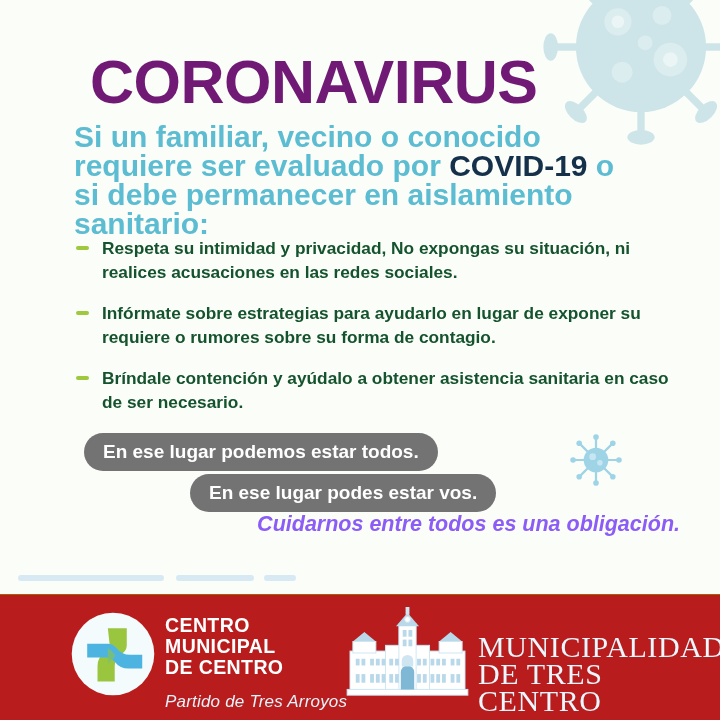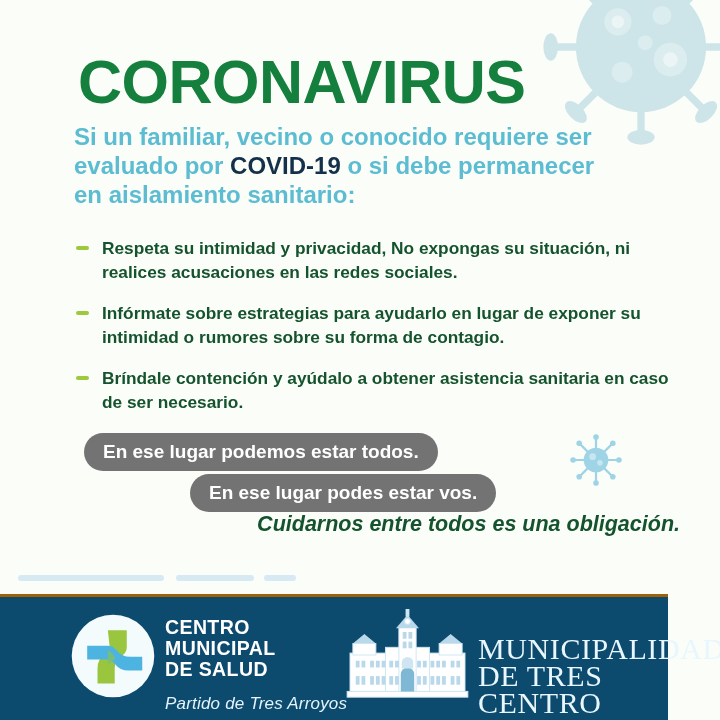--- a/index.html
+++ b/index.html
@@ -37,34 +37,34 @@
     top: 432px;
     width: 56px;
     height: 56px;
     opacity: 0.85;
     pointer-events: none;
   }
 
   
   .title {
     position: absolute;
-    left: 78px;
+    left: 90px;
     top: 52px;
     font-size: 61px;
     line-height: 1;
     font-weight: bold;
     letter-spacing: -0.5px;
-    color: #15803d;
+    color: #701a75;
   }
   .subtitle {
     position: absolute;
     left: 74px;
     top: 122px;
     width: 545px;
-    font-size: 24px;
+    font-size: 30px;
     line-height: 29px;
     font-weight: bold;
     color: #5cbcd2;
   }
   .subtitle .hl {
     color: #14304a;
   }
 
   
   .bullets {
@@ -119,21 +119,21 @@
   .slogan {
     position: absolute;
     right: 40px;
     top: 509px;
     width: 520px;
     text-align: right;
     font-size: 21.5px;
     line-height: 30px;
     font-weight: bold;
     font-style: italic;
-    color: #14532d;
+    color: #8b5cf6;
   }
 
   
   .dashes {
     position: absolute;
     left: 18px;
     top: 575px;
     height: 6px;
   }
   .dashes span {
@@ -145,24 +145,24 @@
   }
   .dashes .d1 { width: 146px; }
   .dashes .d2 { width: 78px; margin-left: 12px; }
   .dashes .d3 { width: 32px; margin-left: 10px; }
 
   
   .footer {
     position: absolute;
     left: 0;
     top: 594px;
-    width: 668px;
+    width: 720px;
     height: 126px;
-    background: #0c4a6e;
-    border-top: 3px solid #a16207;
+    background: #b91c1c;
+    border-top: 1px solid #a16207;
     box-sizing: border-box;
   }
   .footer-inner {
     position: relative;
     width: 100%;
     height: 100%;
   }
 
   .health-logo {
     position: absolute;
@@ -258,21 +258,21 @@
     <span>Si un familiar, vecino o conocido requiere ser evaluado por </span><span class="hl">COVID-19</span><span> o si debe permanecer en aislamiento sanitario:</span>
   </div>
 
   <div class="bullets">
     <div class="bullet">
       <span class="dash"></span>
       <span>Respeta su intimidad y privacidad, No expongas su situación, ni realices acusaciones en las redes sociales.</span>
     </div>
     <div class="bullet">
       <span class="dash"></span>
-      <span>Infórmate sobre estrategias para ayudarlo en lugar de exponer su intimidad o rumores sobre su forma de contagio.</span>
+      <span>Infórmate sobre estrategias para ayudarlo en lugar de exponer su requiere o rumores sobre su forma de contagio.</span>
     </div>
     <div class="bullet">
       <span class="dash"></span>
       <span>Bríndale contención y ayúdalo a obtener asistencia sanitaria en caso de ser necesario.</span>
     </div>
   </div>
 
   <svg class="virus-small" viewBox="0 0 100 100">
     <g stroke="#8fcde4" stroke-width="4" stroke-linecap="round">
       <line x1="50" y1="50" x2="50" y2="12"></line>
@@ -321,21 +321,21 @@
         <circle cx="50" cy="50" r="48" fill="#f4fbfd"></circle>
         <path d="M42 18 H66 V40 H84 V58 H62 V82 H42 V56 H20 V38 H42 Z" fill="none"></path>
         <path d="M44 20 h22 v20 q0 6 -6 10 q-8 6 -8 14 v18 h-20 v-18 q0 -10 8 -16 q6 -5 6 -10 z" fill="#9ac63f"></path>
         <path d="M20 38 h24 q6 0 10 5 q6 8 16 8 h14 v16 h-16 q-10 0 -16 -8 q-5 -5 -10 -5 h-22 z" fill="#4db4e2"></path>
         <path d="M44 43 q5 3 9 9 q-5 6 -9 9 z" fill="#7cc06e" opacity="0.85"></path>
       </svg>
 
       <div class="health-text">
         <div class="ln">CENTRO</div>
         <div class="ln">MUNICIPAL</div>
-        <div class="ln">DE SALUD</div>
+        <div class="ln">DE CENTRO</div>
         <div class="tag">Partido de Tres Arroyos</div>
       </div>
 
       <svg class="muni-logo" viewBox="0 0 130 96">
         <g fill="#ffffff" stroke="#cfe6f2" stroke-width="1">
 
           <path d="M8 36 l12 -10 l12 10 z" fill="#b9d9ea" stroke="none"></path>
           <path d="M98 36 l12 -10 l12 10 z" fill="#b9d9ea" stroke="none"></path>
 
           <rect x="5" y="46" width="40" height="40"></rect>

